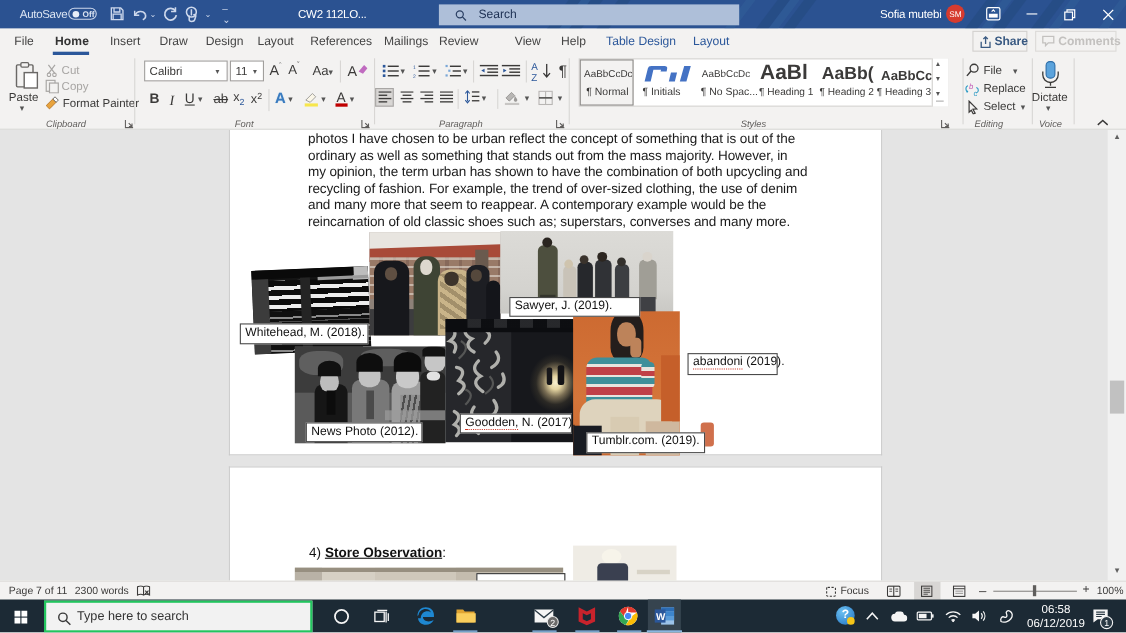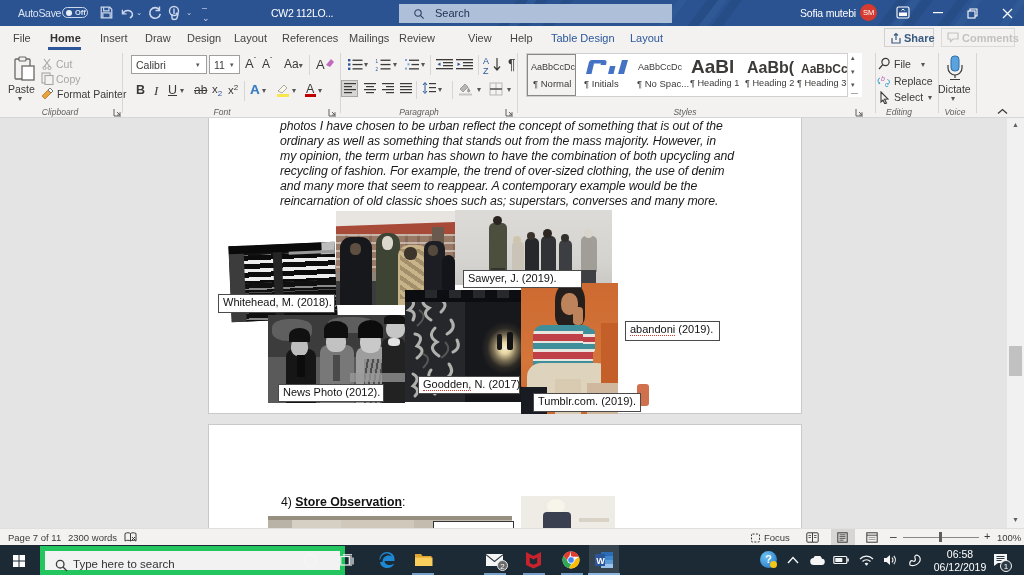--- a/index.html
+++ b/index.html
@@ -22,30 +22,30 @@
   .gdiv { position:absolute; top:3px; height:60px; width:1px; background:#d8d6d4; }
   .glabel { position:absolute; top:57px; font-size:8.5px; color:#605e5c; text-align:center;font-style:italic; }
   .launcher { position:absolute; top:58px; width:9px; height:9px; }
   .ribbonbox { border:1px solid #8a8886; background:#fff; position:absolute; }
 
   
   #doc { position:absolute; left:0; top:118px; width:1024px; height:410px; background:#e4e4e4; overflow:hidden; }
   #page1 { position:absolute; left:208px; top:0px; width:594px; height:296px; background:#fff; border-left:1px solid #c9c9c9; border-right:1px solid #c9c9c9; border-bottom:1px solid #c9c9c9; }
   #page2 { position:absolute; left:208px; top:306px; width:594px; height:104px; background:#fff; border-left:1px solid #c9c9c9; border-right:1px solid #c9c9c9; border-top:1px solid #c9c9c9; }
   #scroll { position:absolute; right:0; top:0; width:17px; height:410px; background:#f1f1f1; }
-  .ptext { position:absolute; left:71px; width:460px; font-size:12.3px; line-height:15px; color:#1a1a1a; letter-spacing:-0.1px;font-style:italic; }
+  .ptext { position:absolute; left:71px; width:460px; font-size:12.3px; line-height:15px; color:#1a1a1a; letter-spacing:-0.1px; }
   .cap { position:absolute; background:#fff; border:1px solid #4a4a4a; font-size:11px; color:#111; white-space:nowrap; padding:1px 4px; }
   .ph { position:absolute; overflow:hidden; }
 
   
   #status { position:absolute; left:0; top:528px; width:1024px; height:17px; background:#f3f2f1; border-top:1px solid #e1dfdd; font-size:9.5px; color:#3b3a39; }
 
   
   #taskbar { position:absolute; left:0; top:545px; width:1024px; height:30px; background:#1c2a35; }
-  #tbsearch { position:absolute; left:40px; top:1px; width:305px; height:29px; background:#f2f2f2; border:5px solid #22c55e; font-size:11.5px; color:#333; }
+  #tbsearch { position:absolute; left:40px; top:1px; width:244px; height:29px; background:#f2f2f2; border:2px solid #22c55e; font-size:11.5px; color:#333; }
 </style>
 </head>
 <body>
 <div id="root">
 
   <div id="titlebar">
 
     <svg class="abs" style="left:0;top:0" width="1024" height="26">
       <g fill="none" stroke="#24497f" stroke-width="9" opacity="0.55">
         <path d="M500,30 L530,-10"></path>
@@ -561,21 +561,21 @@
         <div class="abs" style="left:34px;top:96px;width:26px;height:35px;background:#d8cbb2;"></div>
         <div class="abs" style="left:0px;top:104px;width:26px;height:27px;background:#181b22;"></div>
         <div class="abs" style="left:66px;top:100px;width:31px;height:31px;background:#cfb89e;"></div>
         <div class="abs" style="left:80px;top:40px;width:17px;height:60px;background:#c55f2a;"></div>
       </div>
 
       <div class="abs" style="left:428px;top:266px;width:12px;height:22px;background:#d0704c;border-radius:3px;"></div>
 
       <div class="cap" style="left:9px;top:176px;width:117px;height:19px;">Whitehead, M. (2018).</div>
       <div class="cap" style="left:254px;top:152px;width:119px;height:18px;">Sawyer, J. (2019).</div>
-      <div class="cap" style="left:416px;top:203px;width:95px;height:20px;"><span style="border-bottom:1.5px dotted #d03a2a;">abandoni</span> (2019).</div>
+      <div class="cap" style="left:416px;top:203px;width:82px;height:20px;"><span style="border-bottom:1.5px dotted #d03a2a;">abandoni</span> (2019).</div>
       <div class="cap" style="left:69px;top:266px;width:106px;height:18px;">News Photo (2012).</div>
       <div class="cap" style="left:209px;top:258px;width:102px;height:18px;"><span style="border-bottom:1.5px dotted #d03a2a;">Goodden,</span> N. (2017).</div>
       <div class="cap" style="left:324px;top:275px;width:108px;height:19px;">Tumblr.com. (2019).</div>
     </div>
 
     <div id="page2">
       <div class="abs" style="left:72px;top:70px;font-size:12.3px;color:#111;">4) <b style="text-decoration:underline;">Store Observation</b>:</div>
 
       <div class="ph" style="left:59px;top:91px;width:244px;height:13px;background:linear-gradient(90deg,#b9b2a6 0 10%,#d6d0c4 10% 30%,#cfc8bb 30% 60%,#c4bcae 60% 100%);">
         <div class="abs" style="left:0;top:0;width:100%;height:4px;background:#978f80;"></div>

